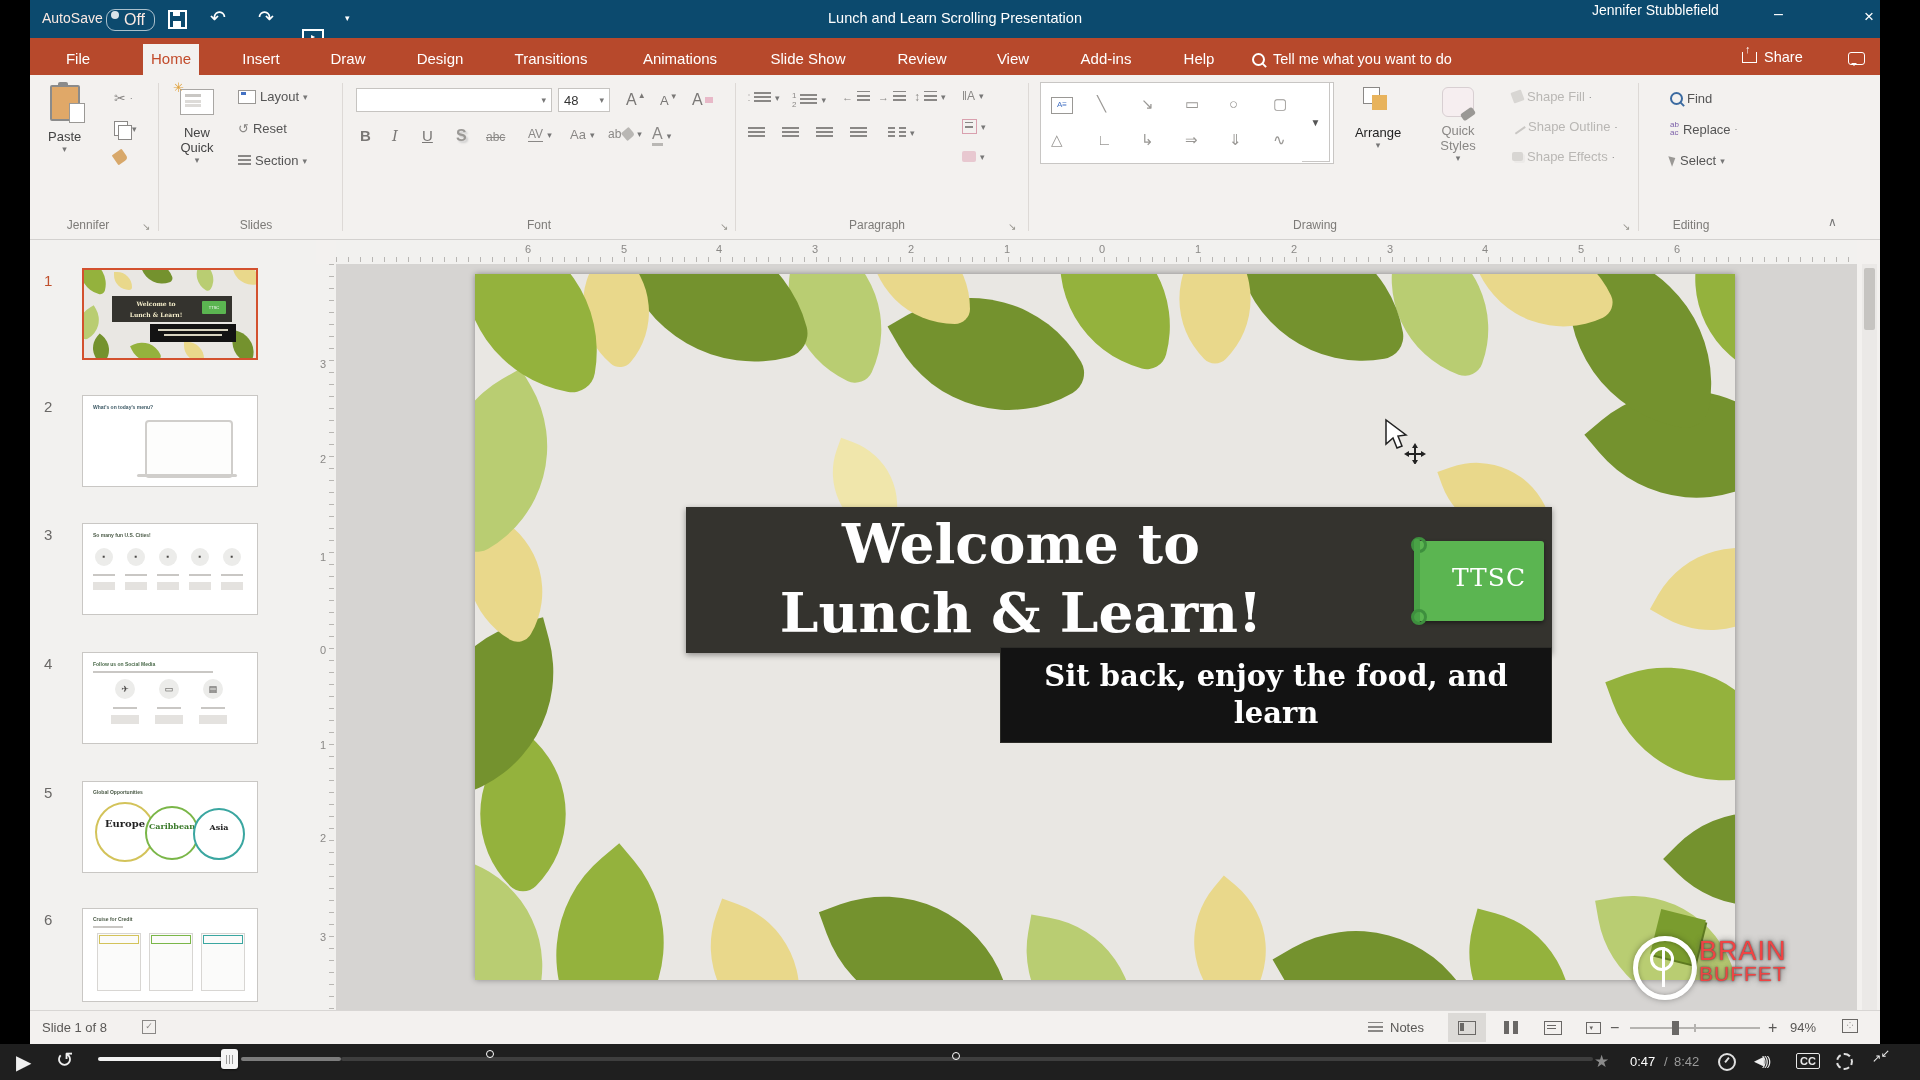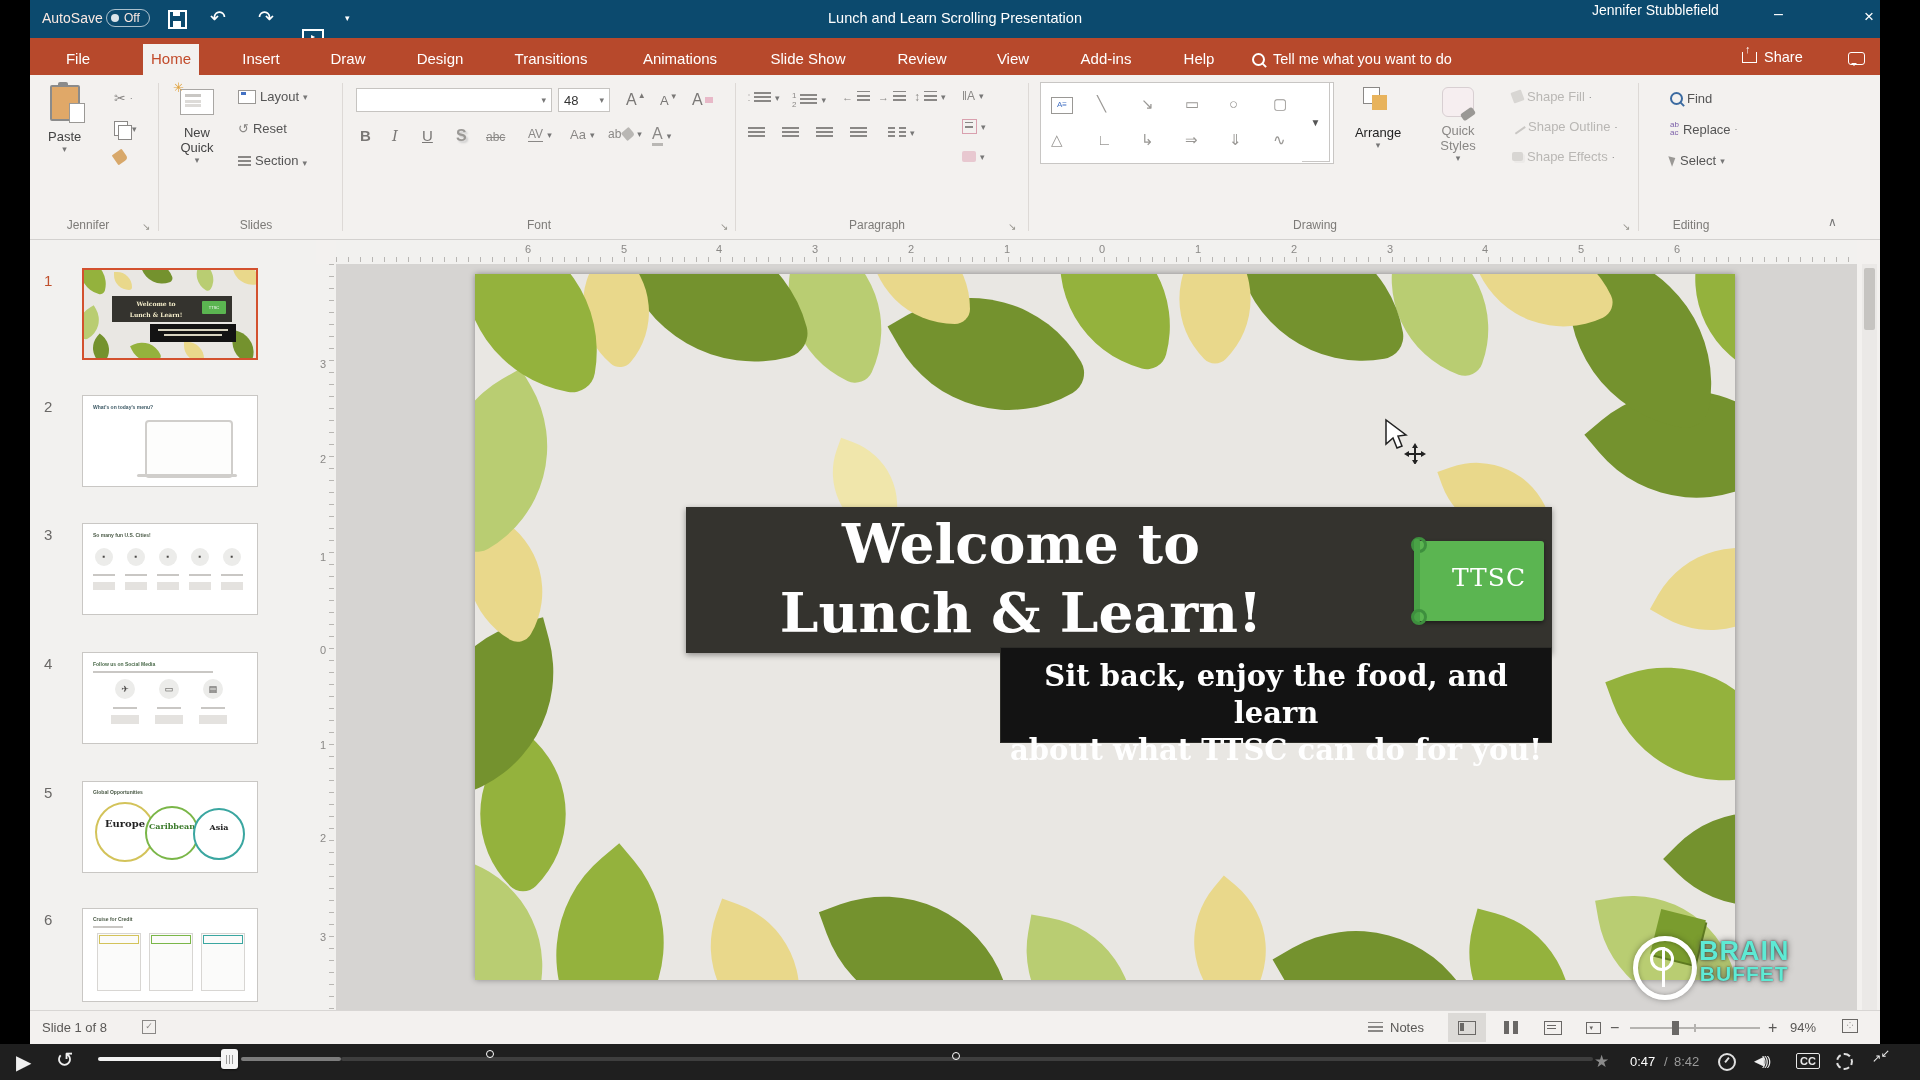--- a/index.html
+++ b/index.html
@@ -5,22 +5,22 @@
   html,body{margin:0;padding:0;background:#000;}
   .stage{position:relative;width:1920px;height:1080px;background:#000;overflow:hidden;
          font-family:"Liberation Sans",sans-serif;-webkit-font-smoothing:antialiased;}
   .abs{position:absolute;}
   
   .ppt{position:absolute;left:30px;top:0;width:1850px;height:1044px;background:#f3f1ef;overflow:hidden;}
   
   .titlebar{position:absolute;left:0;top:0;width:100%;height:38px;background:#0c4a6e;color:#fff;}
   .titlebar .txt{font-size:14px;color:#fbe9e2;}
   .apptitle{font-size:14.5px;color:#fff;}
-  .pill{display:flex;align-items:center;gap:5px;border:1px solid rgba(255,255,255,.65);border-radius:9px;
-        padding:1px 9px 1px 4px;font-size:12px;color:#fbe9e2;}
+  .pill{display:flex;gap:5px;border:1px solid rgba(255,255,255,.65);border-radius:9px;
+        padding:1px 9px 1px 4px;font-size:16px;color:#fbe9e2;}
   .pill .dot{width:8px;height:8px;border-radius:50%;background:#fff;opacity:.85;}
   .qbtn{color:#fff;font-size:19px;line-height:1;}
   .saveicon{width:15px;height:15px;border:2px solid #fff;position:relative;}
   .saveicon::before{content:'';position:absolute;left:3px;top:0;width:7px;height:4px;background:#fff;}
   .saveicon::after{content:'';position:absolute;left:3px;bottom:0;width:8px;height:6px;background:#fff;}
   .monplay{width:18px;height:13px;border:2px solid #fff;position:relative;font-size:8px;color:#fff;text-align:center;line-height:12px;}
   .winglyph{font-size:16px;color:#fff;line-height:1;}
   .restore{width:10px;height:10px;border:1.5px solid #fff;position:relative;}
   .ribbonopt{width:14px;height:11px;border:1.5px solid #fff;position:relative;}
   .ribbonopt::before{content:'';position:absolute;left:0;top:2px;width:100%;height:2px;background:#fff;}
@@ -129,22 +129,22 @@
   .speedo{width:14px;height:14px;border:2px solid #e0e0e0;border-radius:50%;position:relative;}
   .speedo::after{content:'';position:absolute;left:6px;top:2px;width:2px;height:6px;background:#e0e0e0;transform:rotate(40deg);}
   .mdot{position:absolute;width:6px;height:6px;border:1.5px solid #fff;border-radius:50%;}
   
   .wm{position:absolute;left:1633px;top:912px;width:190px;height:90px;}
   .wmcube{position:absolute;left:22px;top:2px;width:46px;height:46px;background:#7a9c2e;transform:rotate(14deg);box-shadow:2px 2px 0 #5e7a20;}
   .wmcirc{position:absolute;left:0;top:24px;width:54px;height:54px;border:5px solid #fff;border-radius:50%;
           box-shadow:0 0 6px rgba(0,0,0,.35), inset 0 0 4px rgba(0,0,0,.3);}
   .wmcirc::before{content:'';position:absolute;left:24px;top:6px;width:3px;height:40px;background:#fff;}
   .wmcirc::after{content:'';position:absolute;left:12px;top:6px;width:18px;height:18px;border:3px solid #fff;border-radius:50%;}
-  .wmtxt{position:absolute;left:66px;top:26px;color:#5eead4;font-weight:bold;letter-spacing:1px;
-         text-shadow:0 0 6px rgba(60,60,60,.9),0 0 2px rgba(60,60,60,.9);text-align:center;}
+  .wmtxt{position:absolute;left:66px;top:26px;color:#ef4444;font-weight:normal;letter-spacing:1px;
+         text-shadow:0 0 6px rgba(60,60,60,.9),0 0 2px rgba(60,60,60,.9);}
   .wmtxt .l1{font-size:27px;line-height:26px;}
   .wmtxt .l2{font-size:21px;line-height:20px;}
 </style>
 </head>
 <body>
 
 <div class="stage">
 
   <div class="ppt">
 
@@ -222,21 +222,21 @@
       </div>
       <div class="mbtn" style="left:208px;top:14px;">
         <span class="slideico"></span>
         <span>Layout</span>
           <span class="caret">▾</span>
         </div>
       <div class="mbtn" style="left:208px;top:46px;">
         <span class="gly" style="font-size:13px;">↺</span>
         <span>Reset</span>
         </div>
-      <div class="mbtn" style="left:208px;top:78px;align-items:flex-end;">
+      <div class="mbtn" style="left:208px;top:78px;">
         <span class="lines" style="width:13px;"></span>
         <span>Section</span>
           <span class="caret">▾</span>
         </div>
       <div class="grplabel" style="left:226px;">Slides</div>
       <div class="gdiv" style="left:312px;"></div>
 
       <div class="fontbox" style="left:326px;top:13px;width:196px;">
         <span></span>
           <span class="caret">▾</span>
@@ -564,21 +564,20 @@
             <span>Lunch &amp; Learn!</span>
           </div>
           <div class="flag">
             <div class="flagbar"></div>
             <div class="flagtxt">TTSC</div>
           </div>
         </div>
         <div class="subbanner">
           <div class="subtxt">
             <span>Sit back, enjoy the food, and learn</span><br>
-            <span>about what TTSC can do for you!</span>
           </div>
         </div>
       </div>
     </div>
 
     <div class="vsb">
         <div class="th"></div>
       </div>
 
     <div class="statusbar">

